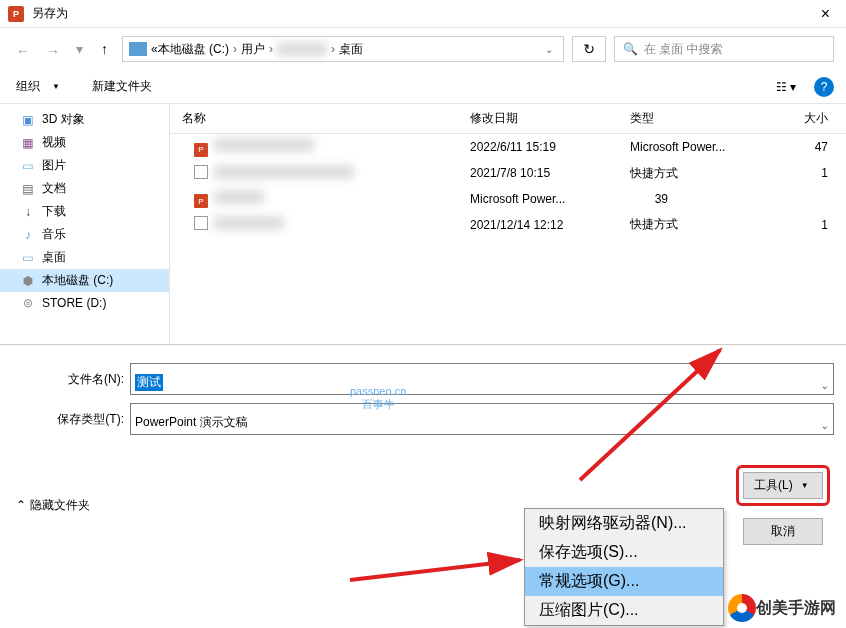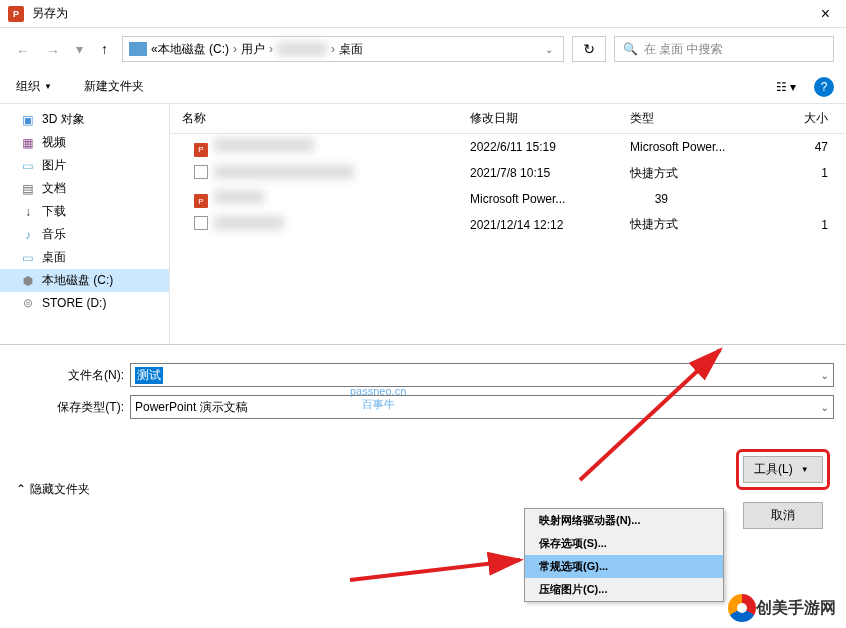--- a/index.html
+++ b/index.html
@@ -15,21 +15,21 @@
     .up-arrow { font-size: 14px; padding: 2px 6px; cursor: pointer; }
     .breadcrumb { display: flex; align-items: center; border: 1px solid #ccc; padding: 2px 6px; flex: 1; font-size: 12px; height: 26px; }
     .breadcrumb .device-icon { width: 18px; height: 14px; background: #5a9fd4; margin-right: 4px; }
     .breadcrumb .sep { margin: 0 4px; color: #666; }
     .breadcrumb .dropdown-arrow { margin-left: auto; color: #666; font-size: 10px; padding: 0 4px; }
     .refresh-btn { border: 1px solid #ccc; padding: 4px 10px; font-size: 14px; cursor: pointer; }
     .search-box { display: flex; align-items: center; border: 1px solid #ccc; padding: 2px 8px; width: 220px; height: 26px; font-size: 12px; color: #888; }
     .search-box .search-icon { margin-right: 6px; color: #555; }
     
     .toolbar { display: flex; align-items: center; padding: 6px 12px; border-bottom: 1px solid #e5e5e5; font-size: 12px; gap: 24px; }
-    .toolbar-btn { cursor: pointer; padding: 2px 4px; display: flex; align-items: center; gap: 4px; }
+    .toolbar-btn { cursor: pointer; padding: 2px 4px; display: flex; align-items: center; gap: 12px; }
     .toolbar-right { margin-left: auto; display: flex; gap: 12px; align-items: center; }
     .view-btn { padding: 2px 6px; cursor: pointer; font-size: 12px; }
     .help-btn { width: 20px; height: 20px; border-radius: 50%; background: #0078d4; color: #fff; display: flex; align-items: center; justify-content: center; font-size: 12px; cursor: pointer; }
     
     .content { display: flex; height: 240px; }
     .sidebar { width: 170px; border-right: 1px solid #e5e5e5; padding: 4px 0; font-size: 12px; overflow: hidden; }
     .sidebar-item { display: flex; align-items: center; padding: 3px 8px 3px 20px; cursor: pointer; gap: 6px; }
     .sidebar-item.selected { background: #cce8ff; }
     .sidebar-icon { width: 16px; height: 16px; display: flex; align-items: center; justify-content: center; font-size: 12px; }
     .icon-3d { color: #4a90d9; }
@@ -50,40 +50,40 @@
     .file-row { display: flex; padding: 4px 0; align-items: center; }
     .file-icon { width: 20px; height: 16px; margin: 0 6px 0 12px; display: inline-flex; align-items: center; justify-content: center; }
     .file-icon.folder { background: #ffd968; border-radius: 1px; width: 16px; height: 12px; }
     .file-icon.ppt { background: #d04423; color: #fff; font-size: 8px; border-radius: 1px; width: 14px; height: 14px; }
     .file-icon.shortcut { background: #fff; border: 1px solid #999; width: 14px; height: 14px; position: relative; }
     .blurred { filter: blur(4px); background: #ddd; height: 14px; display: inline-block; }
     
     .bottom-section { border-top: 1px solid #ccc; padding: 18px 12px 10px 12px; position: relative; }
     .field-row { display: flex; align-items: center; margin-bottom: 8px; }
     .field-label { width: 118px; text-align: right; font-size: 12px; padding-right: 6px; }
-    .field-input { flex: 1; border: 1px solid #7a7a7a; padding: 3px 4px; font-size: 12px; height: 24px; display: flex; align-items: center; }
+    .field-input { flex: 1; border: 1px solid #7a7a7a; padding: 3px 4px; font-size: 12px; height: 32px; display: flex; align-items: flex-end; }
     .field-input.filename { background: #fff; }
     .field-input.filename .selected-text { background: #0078d4; color: #fff; padding: 0 2px; }
     .field-input .chevron { margin-left: auto; color: #555; font-size: 10px; }
     
     .meta-row { display: flex; align-items: center; padding: 6px 0 6px 90px; font-size: 12px; gap: 180px; }
     .meta-label { color: #333; }
     .meta-blur { filter: blur(3px); background: #ddd; width: 70px; height: 14px; display: inline-block; margin-left: 8px; }
     .tag-link { color: #0066cc; cursor: pointer; }
     
     .watermark { position: absolute; top: 385px; left: 350px; font-size: 11px; color: #6bb0e8; text-align: center; pointer-events: none; }
     
     .footer { display: flex; align-items: center; padding: 12px 16px; position: relative; }
     .hide-folders { font-size: 12px; display: flex; align-items: center; gap: 4px; cursor: pointer; }
     .footer-buttons { margin-left: auto; display: flex; gap: 12px; align-items: center; flex-direction: column; }
     .tools-wrapper { border: 3px solid #e02020; padding: 4px; border-radius: 6px; }
     .btn { border: 1px solid #adadad; background: #e1e1e1; padding: 4px 20px; font-size: 12px; cursor: pointer; min-width: 80px; text-align: center; }
     .btn.tools { display: flex; align-items: center; gap: 8px; padding: 4px 10px; }
     
-    .dropdown-menu { position: absolute; top: 508px; left: 524px; background: #f0f0f0; border: 1px solid #999; font-size: 11px; min-width: 200px; box-shadow: 2px 2px 4px rgba(0,0,0,0.2); font-weight: bold; }
+    .dropdown-menu { position: absolute; top: 508px; left: 524px; background: #f0f0f0; border: 1px solid #999; font-size: 16px; min-width: 200px; box-shadow: 2px 2px 4px rgba(0,0,0,0.2); }
     .menu-item { padding: 4px 14px; cursor: pointer; }
     .menu-item.highlighted { background: #91c9f7; }
     
     .arrow-red { position: absolute; pointer-events: none; }
     
     .logo-corner { position: absolute; bottom: 6px; right: 10px; display: flex; align-items: center; gap: 0; font-size: 16px; font-weight: bold; color: #333; }
     .logo-circle { width: 28px; height: 28px; border-radius: 50%; background: conic-gradient(#e02020 0deg 120deg, #0066cc 120deg 240deg, #ff9900 240deg 360deg); position: relative; }
     .logo-circle::after { content: ''; width: 10px; height: 10px; background: #fff; border-radius: 50%; position: absolute; top: 9px; left: 9px; }
   </style>
 </head>

